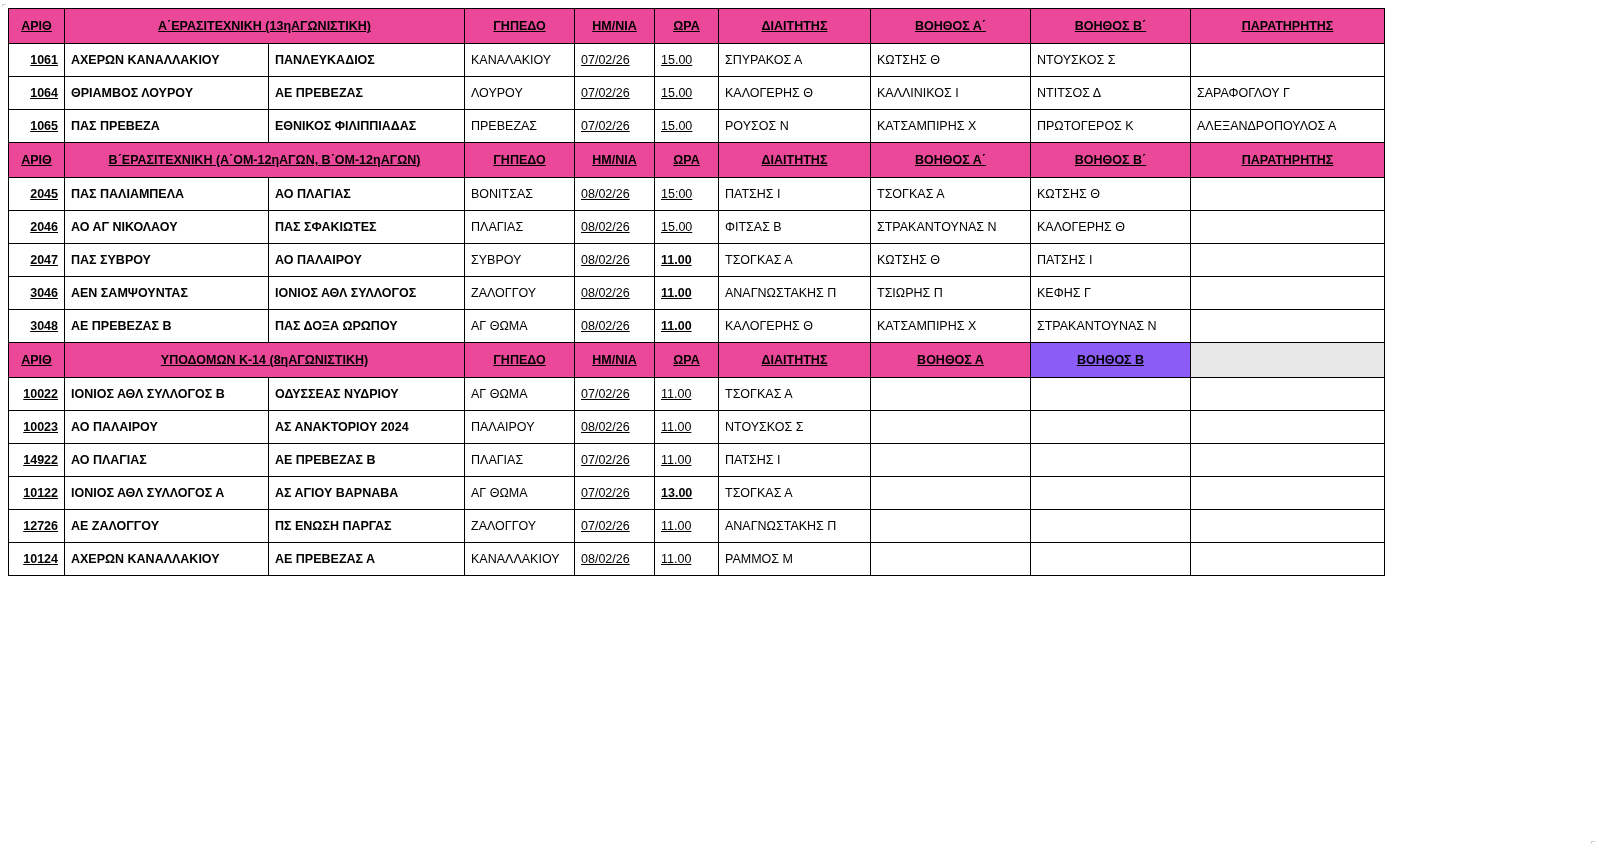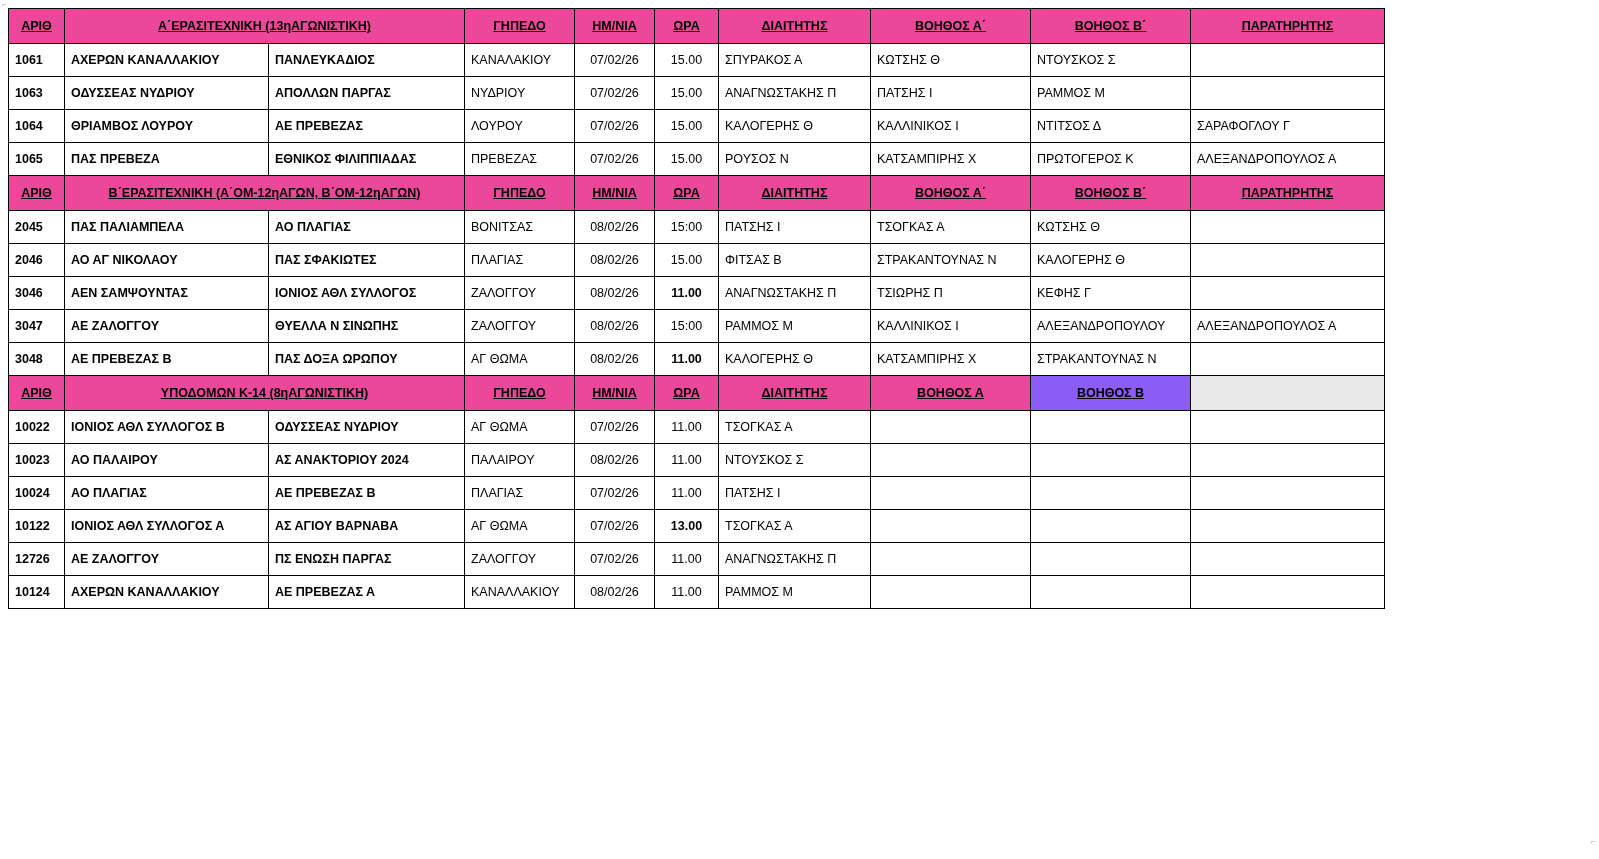--- a/index.html
+++ b/index.html
@@ -62,30 +62,31 @@
   tr.header-row td.blank {
     text-decoration: none;
     background: #e8e8e8;
   }
   tr.header-row td.highlight {
     background: #8b5cf6;
     text-decoration: underline;
   }
   td.num {
     font-weight: bold;
-    text-align: left;
+    text-align: right;
+    text-decoration: underline;
   }
   td.team {
     font-weight: bold;
   }
   td.venue, td.date, td.time, td.ref, td.a1, td.a2, td.obs {
     font-weight: normal;
   }
   td.date, td.time {
-    text-align: center;
+    text-decoration: underline;
   }
   td.time.bold {
     font-weight: bold;
   }
   .corner-mark {
     position: absolute;
     font-size: 7px;
     color: #999;
   }
   .corner-tl { left: 2px; top: 1px; }
@@ -129,32 +130,20 @@
           <td class="team">ΠΑΝΛΕΥΚΑΔΙΟΣ</td>
           <td class="venue">ΚΑΝΑΛΑΚΙΟΥ</td>
           <td class="date">07/02/26</td>
           <td class="time">15.00</td>
           <td class="ref">ΣΠΥΡΑΚΟΣ Α</td>
           <td class="a1">ΚΩΤΣΗΣ Θ</td>
           <td class="a2">ΝΤΟΥΣΚΟΣ Σ</td>
           <td class="obs"></td>
         </tr>
         <tr>
-          <td class="num">1063</td>
-          <td class="team">ΟΔΥΣΣΕΑΣ ΝΥΔΡΙΟΥ</td>
-          <td class="team">ΑΠΟΛΛΩΝ ΠΑΡΓΑΣ</td>
-          <td class="venue">ΝΥΔΡΙΟΥ</td>
-          <td class="date">07/02/26</td>
-          <td class="time">15.00</td>
-          <td class="ref">ΑΝΑΓΝΩΣΤΑΚΗΣ Π</td>
-          <td class="a1">ΠΑΤΣΗΣ Ι</td>
-          <td class="a2">ΡΑΜΜΟΣ Μ</td>
-          <td class="obs"></td>
-        </tr>
-        <tr>
           <td class="num">1064</td>
           <td class="team">ΘΡΙΑΜΒΟΣ ΛΟΥΡΟΥ</td>
           <td class="team">ΑΕ ΠΡΕΒΕΖΑΣ</td>
           <td class="venue">ΛΟΥΡΟΥ</td>
           <td class="date">07/02/26</td>
           <td class="time">15.00</td>
           <td class="ref">ΚΑΛΟΓΕΡΗΣ Θ</td>
           <td class="a1">ΚΑΛΛΙΝΙΚΟΣ Ι</td>
           <td class="a2">ΝΤΙΤΣΟΣ Δ</td>
           <td class="obs">ΣΑΡΑΦΟΓΛΟΥ Γ</td>
@@ -200,42 +189,42 @@
           <td class="team">ΠΑΣ ΣΦΑΚΙΩΤΕΣ</td>
           <td class="venue">ΠΛΑΓΙΑΣ</td>
           <td class="date">08/02/26</td>
           <td class="time">15.00</td>
           <td class="ref">ΦΙΤΣΑΣ Β</td>
           <td class="a1">ΣΤΡΑΚΑΝΤΟΥΝΑΣ Ν</td>
           <td class="a2">ΚΑΛΟΓΕΡΗΣ Θ</td>
           <td class="obs"></td>
         </tr>
         <tr>
+          <td class="num">2047</td>
+          <td class="team">ΠΑΣ ΣΥΒΡΟΥ</td>
+          <td class="team">ΑΟ ΠΑΛΑΙΡΟΥ</td>
+          <td class="venue">ΣΥΒΡΟΥ</td>
+          <td class="date">08/02/26</td>
+          <td class="time bold">11.00</td>
+          <td class="ref">ΤΣΟΓΚΑΣ Α</td>
+          <td class="a1">ΚΩΤΣΗΣ Θ</td>
+          <td class="a2">ΠΑΤΣΗΣ Ι</td>
+          <td class="obs"></td>
+        </tr>
+        <tr>
           <td class="num">3046</td>
           <td class="team">ΑΕΝ ΣΑΜΨΟΥΝΤΑΣ</td>
           <td class="team">ΙΟΝΙΟΣ ΑΘΛ ΣΥΛΛΟΓΟΣ</td>
           <td class="venue">ΖΑΛΟΓΓΟΥ</td>
           <td class="date">08/02/26</td>
           <td class="time bold">11.00</td>
           <td class="ref">ΑΝΑΓΝΩΣΤΑΚΗΣ Π</td>
           <td class="a1">ΤΣΙΩΡΗΣ Π</td>
           <td class="a2">ΚΕΦΗΣ Γ</td>
           <td class="obs"></td>
-        </tr>
-        <tr>
-          <td class="num">3047</td>
-          <td class="team">ΑΕ ΖΑΛΟΓΓΟΥ</td>
-          <td class="team">ΘΥΕΛΛΑ Ν ΣΙΝΩΠΗΣ</td>
-          <td class="venue">ΖΑΛΟΓΓΟΥ</td>
-          <td class="date">08/02/26</td>
-          <td class="time">15:00</td>
-          <td class="ref">ΡΑΜΜΟΣ Μ</td>
-          <td class="a1">ΚΑΛΛΙΝΙΚΟΣ Ι</td>
-          <td class="a2">ΑΛΕΞΑΝΔΡΟΠΟΥΛΟΥ</td>
-          <td class="obs">ΑΛΕΞΑΝΔΡΟΠΟΥΛΟΣ Α</td>
         </tr>
         <tr>
           <td class="num">3048</td>
           <td class="team">ΑΕ ΠΡΕΒΕΖΑΣ Β</td>
           <td class="team">ΠΑΣ ΔΟΞΑ ΩΡΩΠΟΥ</td>
           <td class="venue">ΑΓ ΘΩΜΑ</td>
           <td class="date">08/02/26</td>
           <td class="time bold">11.00</td>
           <td class="ref">ΚΑΛΟΓΕΡΗΣ Θ</td>
           <td class="a1">ΚΑΤΣΑΜΠΙΡΗΣ Χ</td>
@@ -271,21 +260,21 @@
           <td class="team">ΑΣ ΑΝΑΚΤΟΡΙΟΥ 2024</td>
           <td class="venue">ΠΑΛΑΙΡΟΥ</td>
           <td class="date">08/02/26</td>
           <td class="time">11.00</td>
           <td class="ref">ΝΤΟΥΣΚΟΣ Σ</td>
           <td class="a1"></td>
           <td class="a2"></td>
           <td class="obs"></td>
         </tr>
         <tr>
-          <td class="num">10024</td>
+          <td class="num">14922</td>
           <td class="team"> ΑΟ ΠΛΑΓΙΑΣ</td>
           <td class="team">ΑΕ ΠΡΕΒΕΖΑΣ Β</td>
           <td class="venue">ΠΛΑΓΙΑΣ</td>
           <td class="date">07/02/26</td>
           <td class="time">11.00</td>
           <td class="ref">ΠΑΤΣΗΣ Ι</td>
           <td class="a1"></td>
           <td class="a2"></td>
           <td class="obs"></td>
         </tr>

